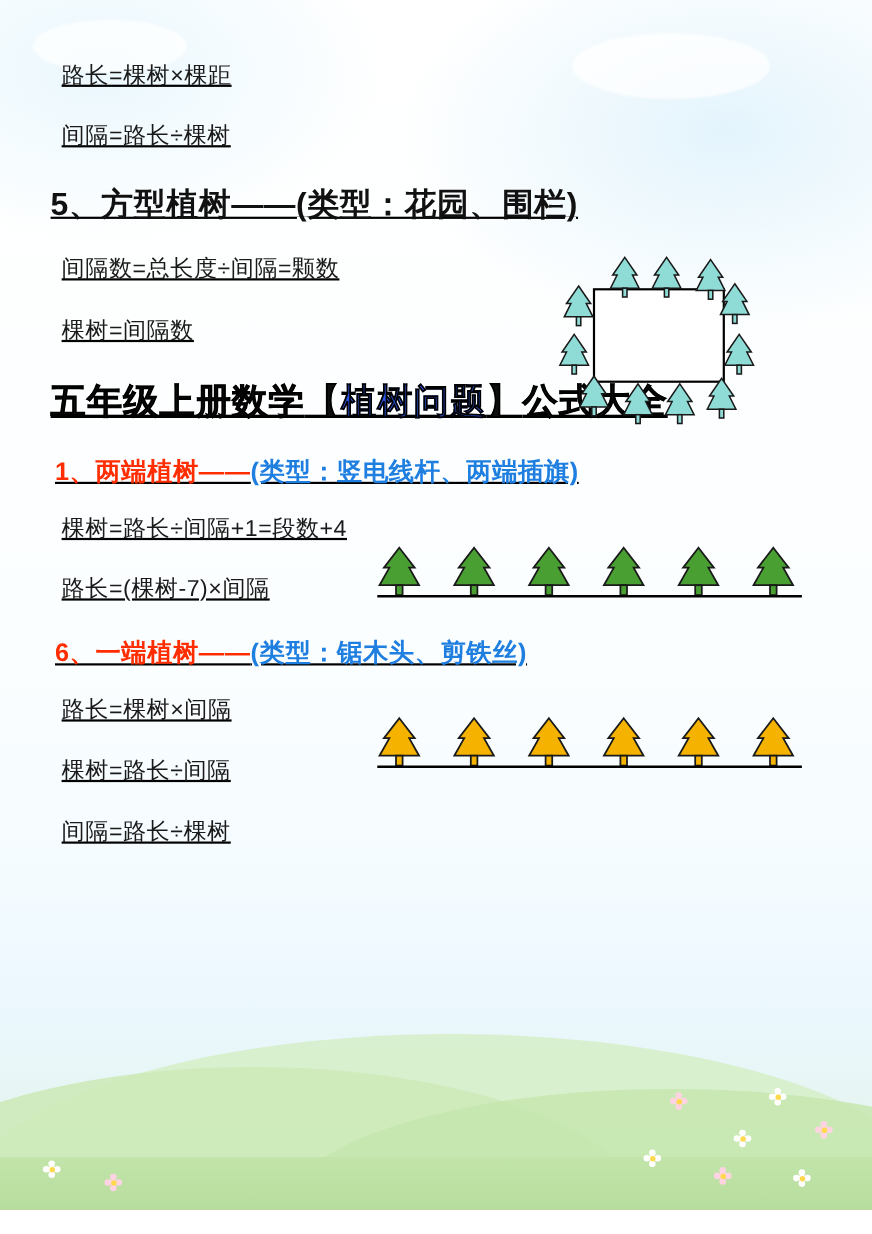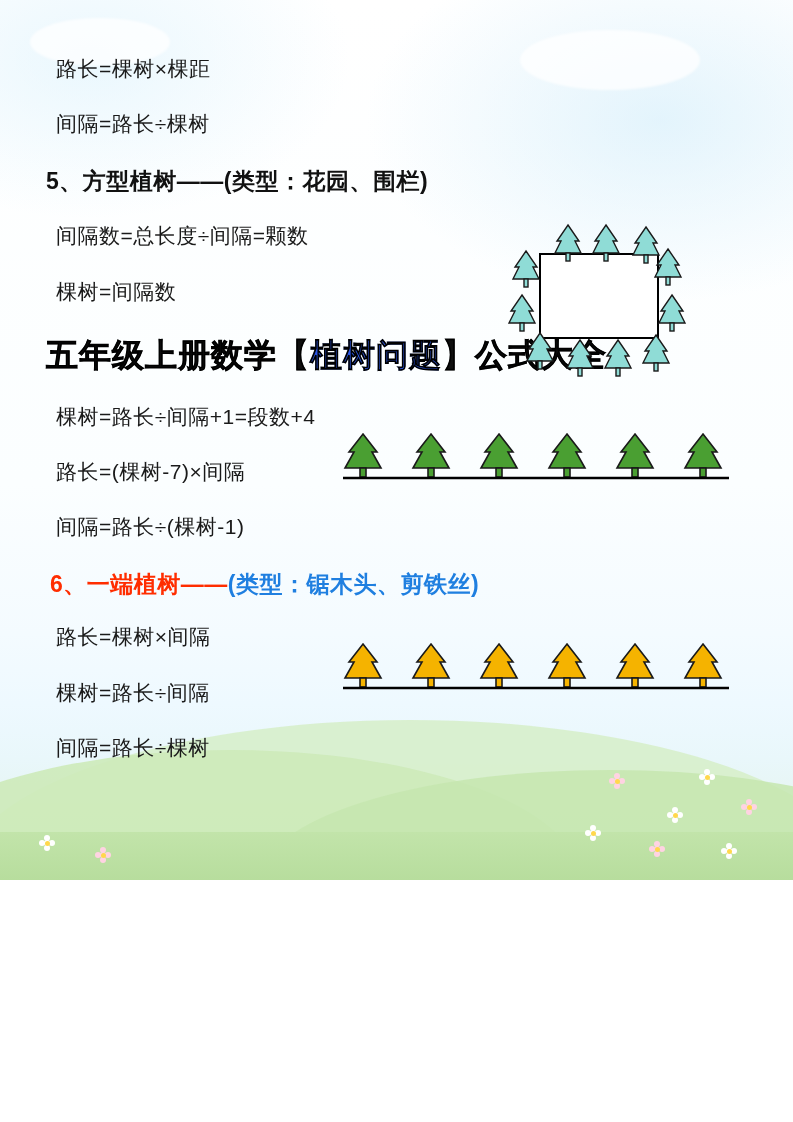--- a/index.html
+++ b/index.html
@@ -9,26 +9,27 @@
   body {
     width: 793px;
     height: 1122px;
     font-family: "Liberation Sans", sans-serif;
     background: #ffffff;
     overflow: hidden;
   }
   .page {
     position: relative;
     width: 793px;
-    height: 880px;
+    height: 1100px;
     background:
       radial-gradient(ellipse 420px 260px at 660px 120px, rgba(205,235,250,0.55) 0%, rgba(205,235,250,0) 70%),
       radial-gradient(ellipse 360px 220px at 90px 60px, rgba(214,240,252,0.5) 0%, rgba(214,240,252,0) 72%),
       linear-gradient(180deg, #ffffff 0%, #fbfeff 55%, #f4fbff 72%, #eef9ff 80%, #e9f7fb 86%, #e6f5f1 92%, #e3f3e9 100%);
     overflow: hidden;
+    text-decoration: underline;
   }
 
   
   .meadow {
     position: absolute;
     left: 0;
     right: 0;
     bottom: 0;
     height: 220px;
     pointer-events: none;
@@ -117,21 +118,21 @@
   }
   .line {
     font-size: 21px;
     color: #1a1a1a;
     line-height: 1.2;
     margin: 0 0 30px 10px;
     letter-spacing: 0.5px;
   }
 
   .section-head {
-    font-size: 23px;
+    font-size: 29px;
     font-weight: bold;
     color: #111111;
     margin: 13px 0 26px 0;
     letter-spacing: 0.5px;
   }
 
   .title-big {
     font-size: 32px;
     font-weight: bold;
     color: #0f0f0f;
@@ -343,20 +344,23 @@
       </div>
 
       <div class="line">间隔数=总长度÷间隔=颗数</div>
       <div class="line">棵树=间隔数</div>
     </div>
 
     <div class="title-big">
       <span>五年级上册数学</span><span>【</span><span class="hl">植树问题</span><span>】</span><span>公式大全</span>
     </div>
 
+    <div class="head-orange">
+      <span class="red2">1、两端植树——</span><span class="blue">(类型：竖电线杆、两端插旗)</span>
+    </div>
 
     <div class="row">
       <div class="figure-row" style="top:26px;">
         <svg width="390" height="62" viewBox="0 0 390 62">
           <g stroke="#1a1a1a" stroke-width="1.6">
             <g>
               <polygon points="22,4 36,22 31,22 40,38 4,38 13,22 8,22" fill="#4a9f32"></polygon>
               <rect x="19" y="38" width="6" height="9" fill="#4a9f32"></rect>
             </g>
             <g transform="translate(68,0)">
@@ -379,21 +383,20 @@
               <polygon points="22,4 36,22 31,22 40,38 4,38 13,22 8,22" fill="#4a9f32"></polygon>
               <rect x="19" y="38" width="6" height="9" fill="#4a9f32"></rect>
             </g>
           </g>
           <line x1="2" y1="48" x2="388" y2="48" stroke="#000" stroke-width="2.4"></line>
         </svg>
       </div>
 
       <div class="line">棵树=路长÷间隔+1=段数+4</div>
       <div class="line">路长=(棵树-7)×间隔</div>
-      <div class="line">间隔=路长÷(棵树-1)</div>
     </div>
 
     <div class="head-orange">
       <span class="red2">6、一端植树——</span><span class="blue">(类型：锯木头、剪铁丝)</span>
     </div>
 
     <div class="row">
       <div class="figure-row" style="top:16px;">
         <svg width="390" height="62" viewBox="0 0 390 62">
           <g stroke="#1a1a1a" stroke-width="1.6">

